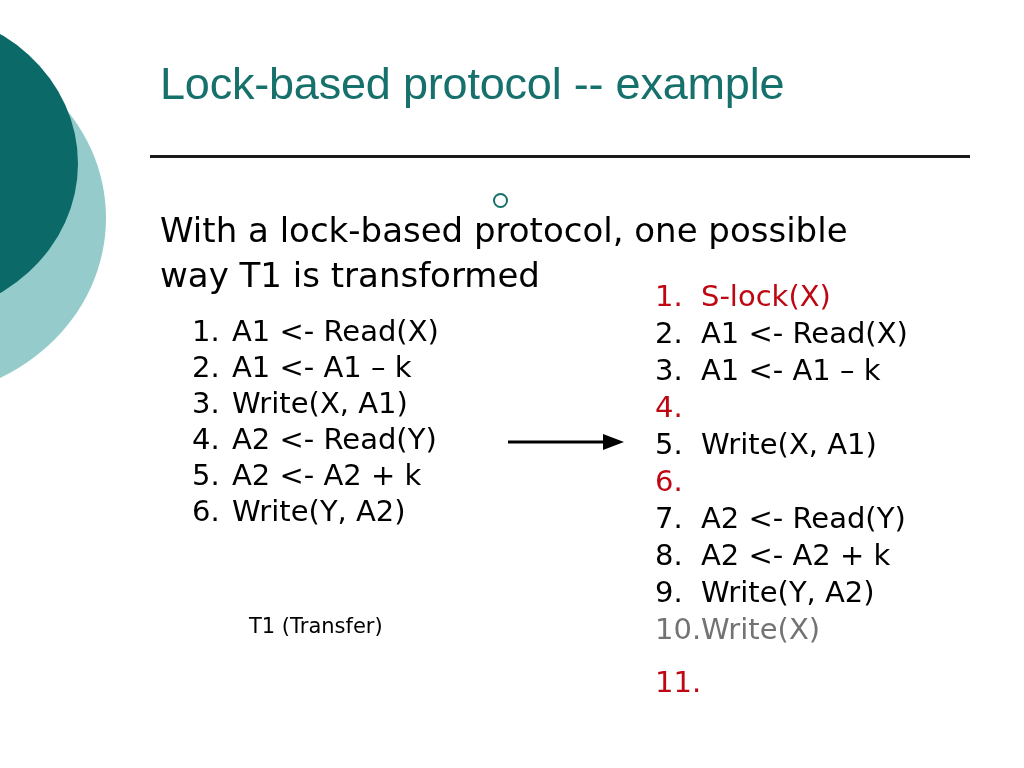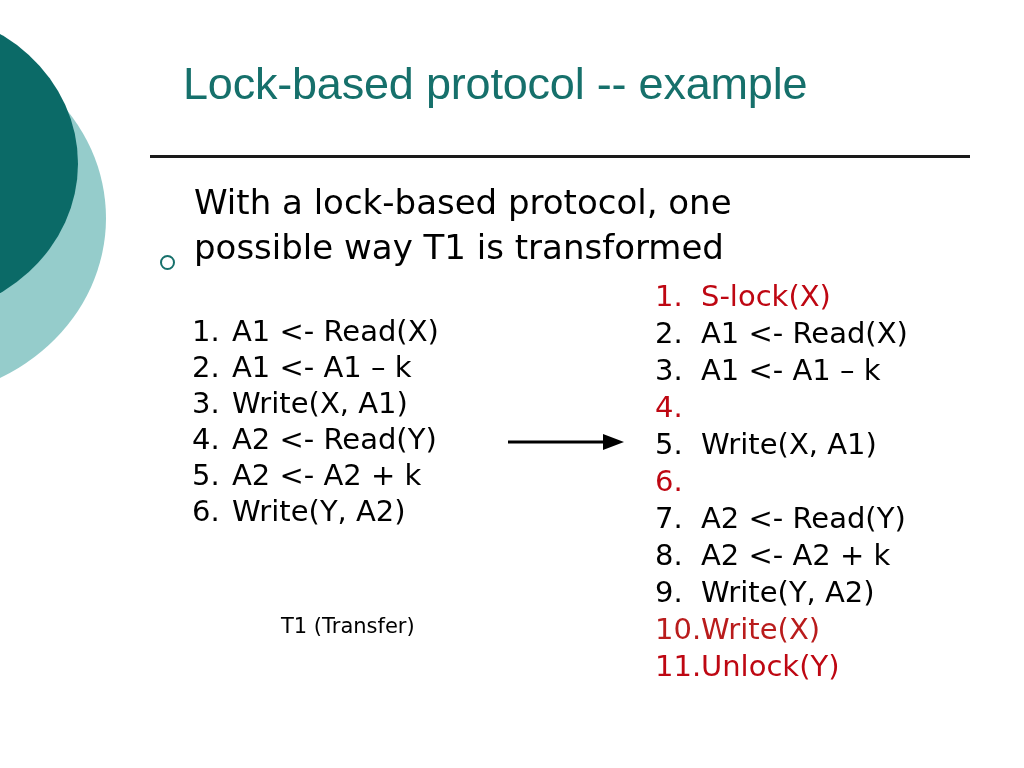--- a/index.html
+++ b/index.html
@@ -47,39 +47,39 @@
     position: absolute;
     left: 160px;
     top: 58px;
     width: 830px;
     color: #16706B;
     font-size: 45px;
     line-height: 52px;
     letter-spacing: -0.2px;
     font-family: "Liberation Sans Narrow", "Liberation Sans", sans-serif;
     white-space: nowrap;
-    margin-left: 23px;
   }
   #title-rule {
     position: absolute;
     left: 150px;
     top: 155px;
     width: 820px;
     height: 0;
     border-top: 3px solid #1a1a1a;
   }
 
   
   #bullet-block {
     position: absolute;
     left: 160px;
     top: 180px;
     width: 700px;
     display: flex;
-    align-items: flex-end;
+    align-items: center;
+    flex-direction: column;
   }
   #bullet-marker {
     flex: 0 0 auto;
     width: 34px;
     padding-top: 13px;
     color: #16706B;
     font-size: 22px;
     line-height: 22px;
   }
   #bullet-marker .ring {
@@ -151,21 +151,20 @@
   
   #caption {
     position: absolute;
     left: 249px;
     top: 613px;
     color: #000000;
     font-size: 21px;
     line-height: 26px;
     font-family: "DejaVu Sans", "Liberation Sans", sans-serif;
     white-space: nowrap;
-    margin-left: 32px;
   }
 </style>
 </head>
 <body>
 
 <div id="slide">
 
   <div class="leaf" id="leaf-light" style="background: rgb(149, 204, 203);"></div>
   <div class="leaf" id="leaf-dark" style="background: rgb(11, 106, 103);"></div>
 
@@ -241,23 +240,22 @@
         <span class="txt">A2 &lt;- Read(Y)</span>
       </li>
       <li>
         <span class="num">8.</span>
         <span class="txt">A2 &lt;- A2 + k</span>
       </li>
       <li>
         <span class="num">9.</span>
         <span class="txt">Write(Y, A2)</span>
       </li>
-      <li class="hl" style="color: #b91c1c;">
+      <li class="hl" style="color: #737373;">
         <span class="num">10.</span>
         <span class="txt">Write(X)</span>
       </li>
-      <li class="hl" style="color: rgb(190, 7, 18);">
+      <li class="hl" style="color: rgb(190, 7, 18); margin-top: 16px;">
         <span class="num">11.</span>
-        <span class="txt">Unlock(Y)</span>
       </li>
     </ul>
 
 </div>
 
 </body></html>

